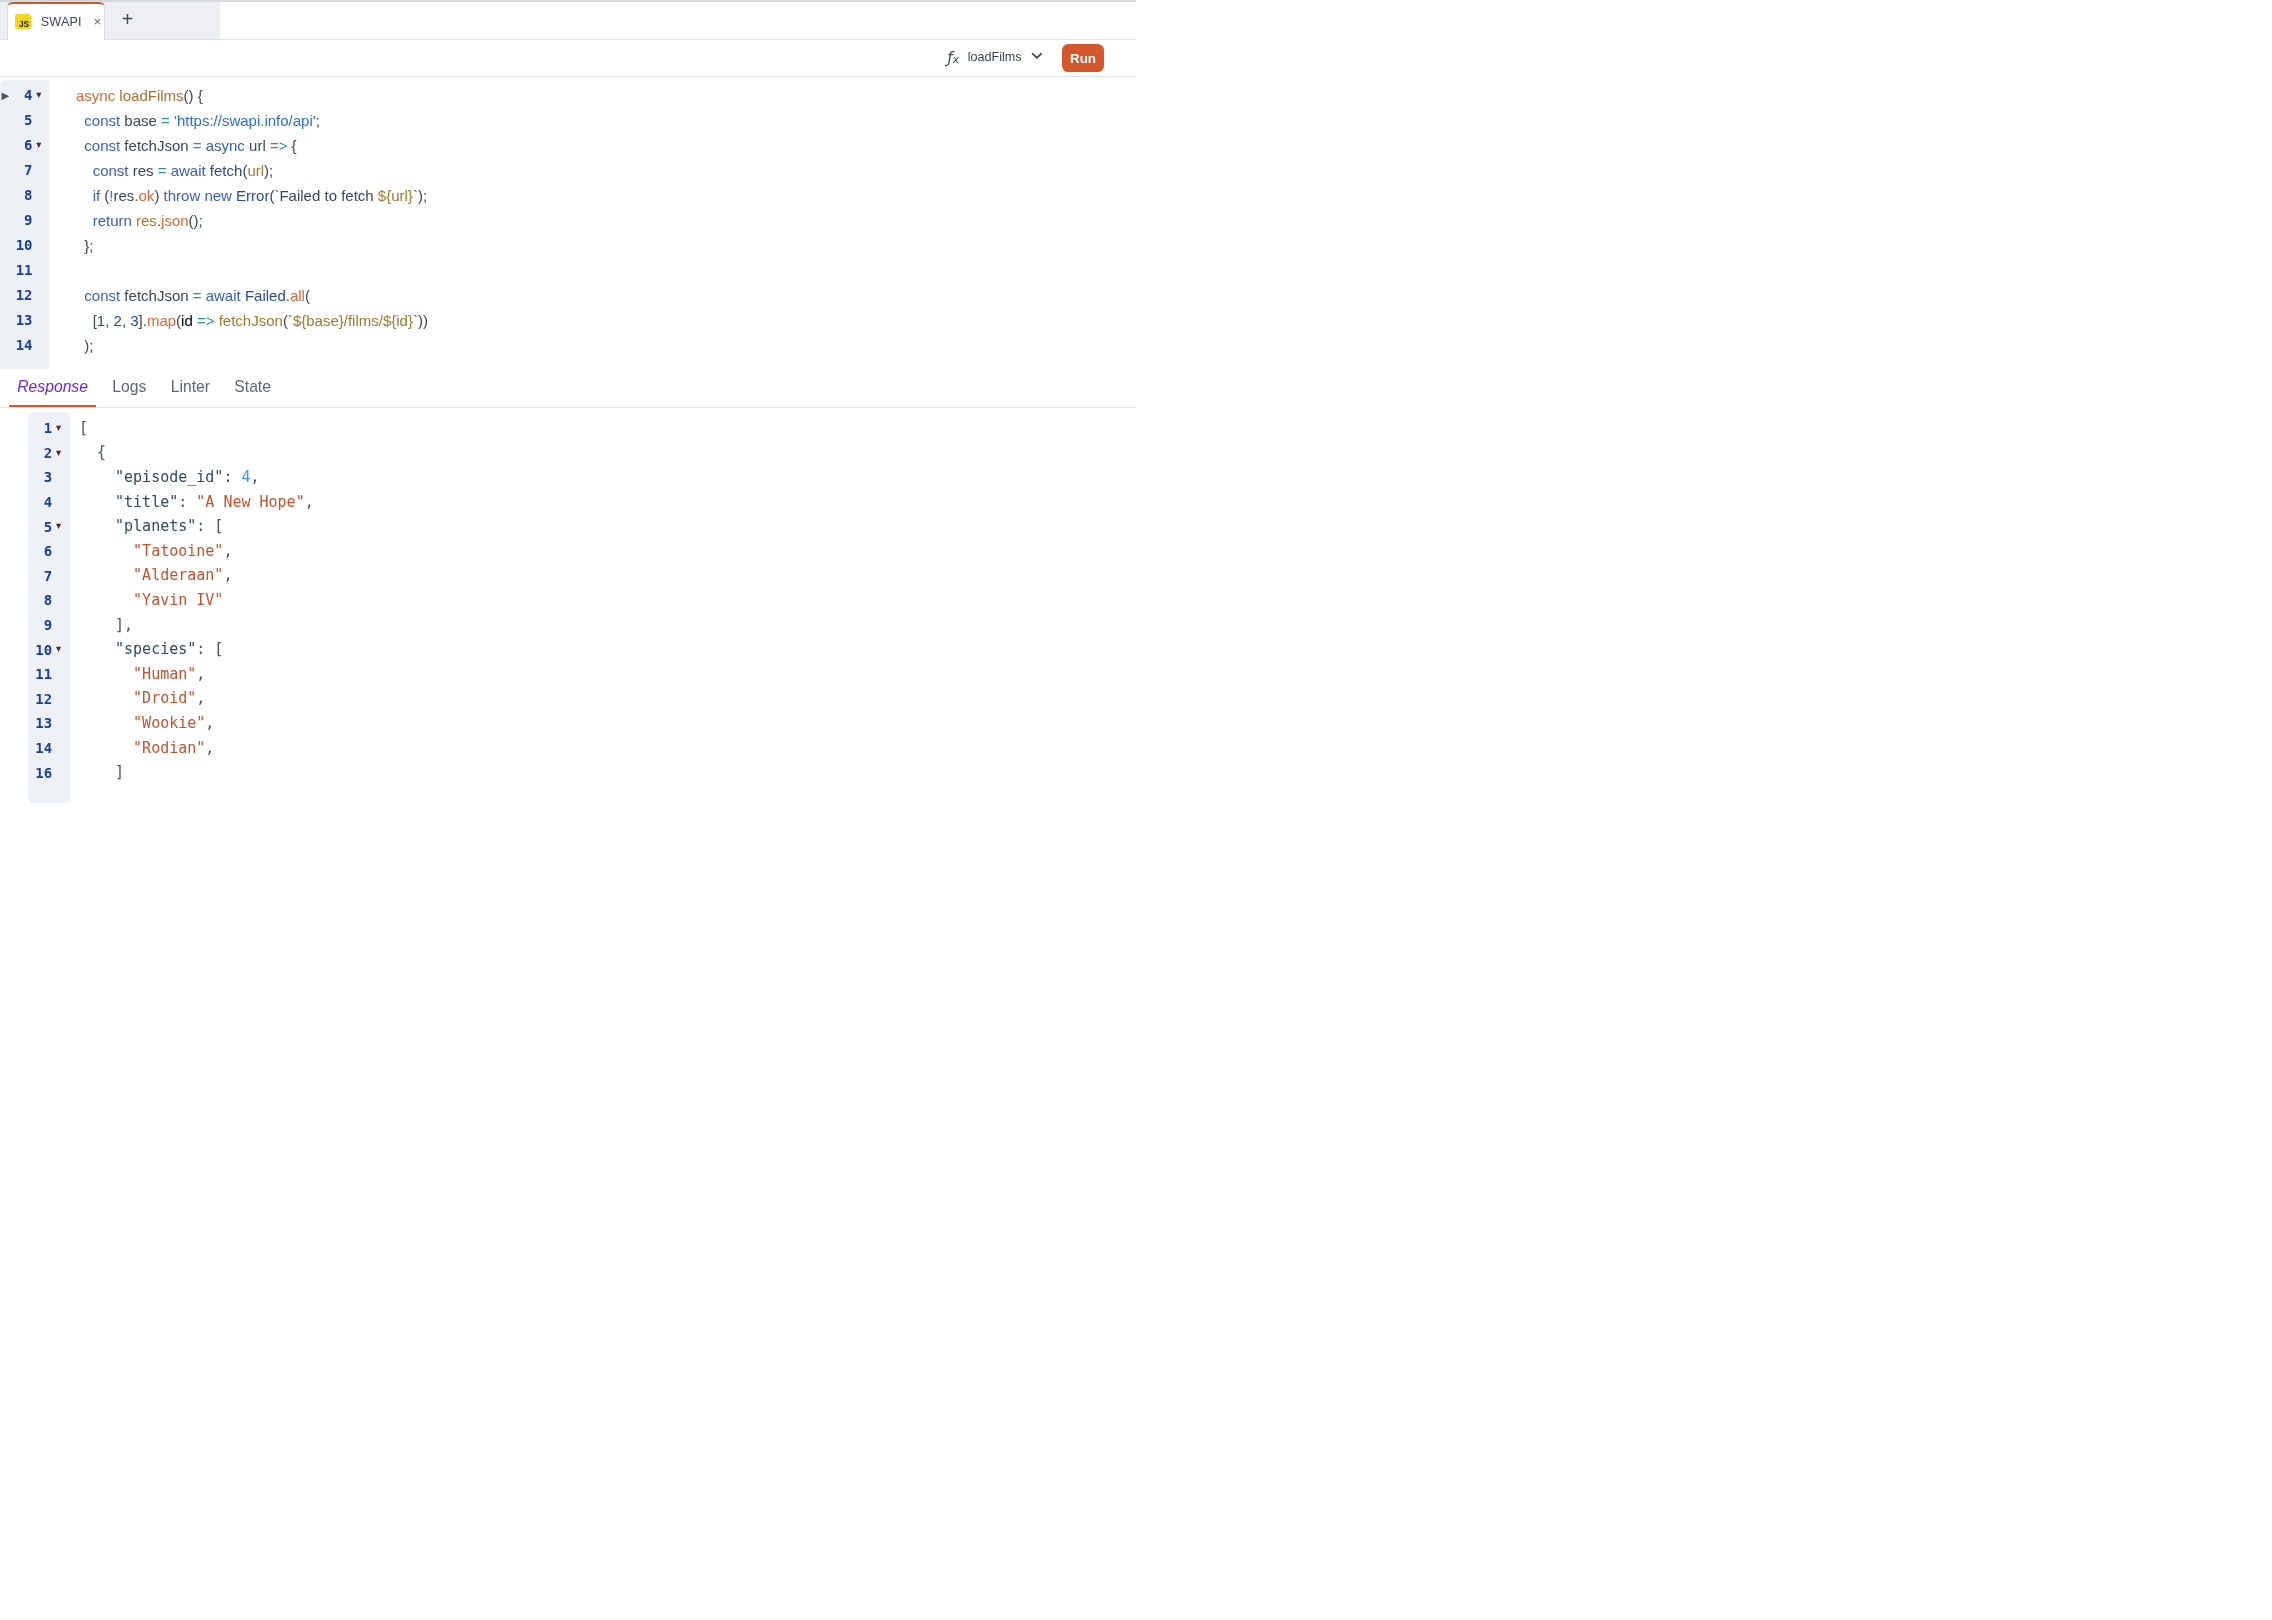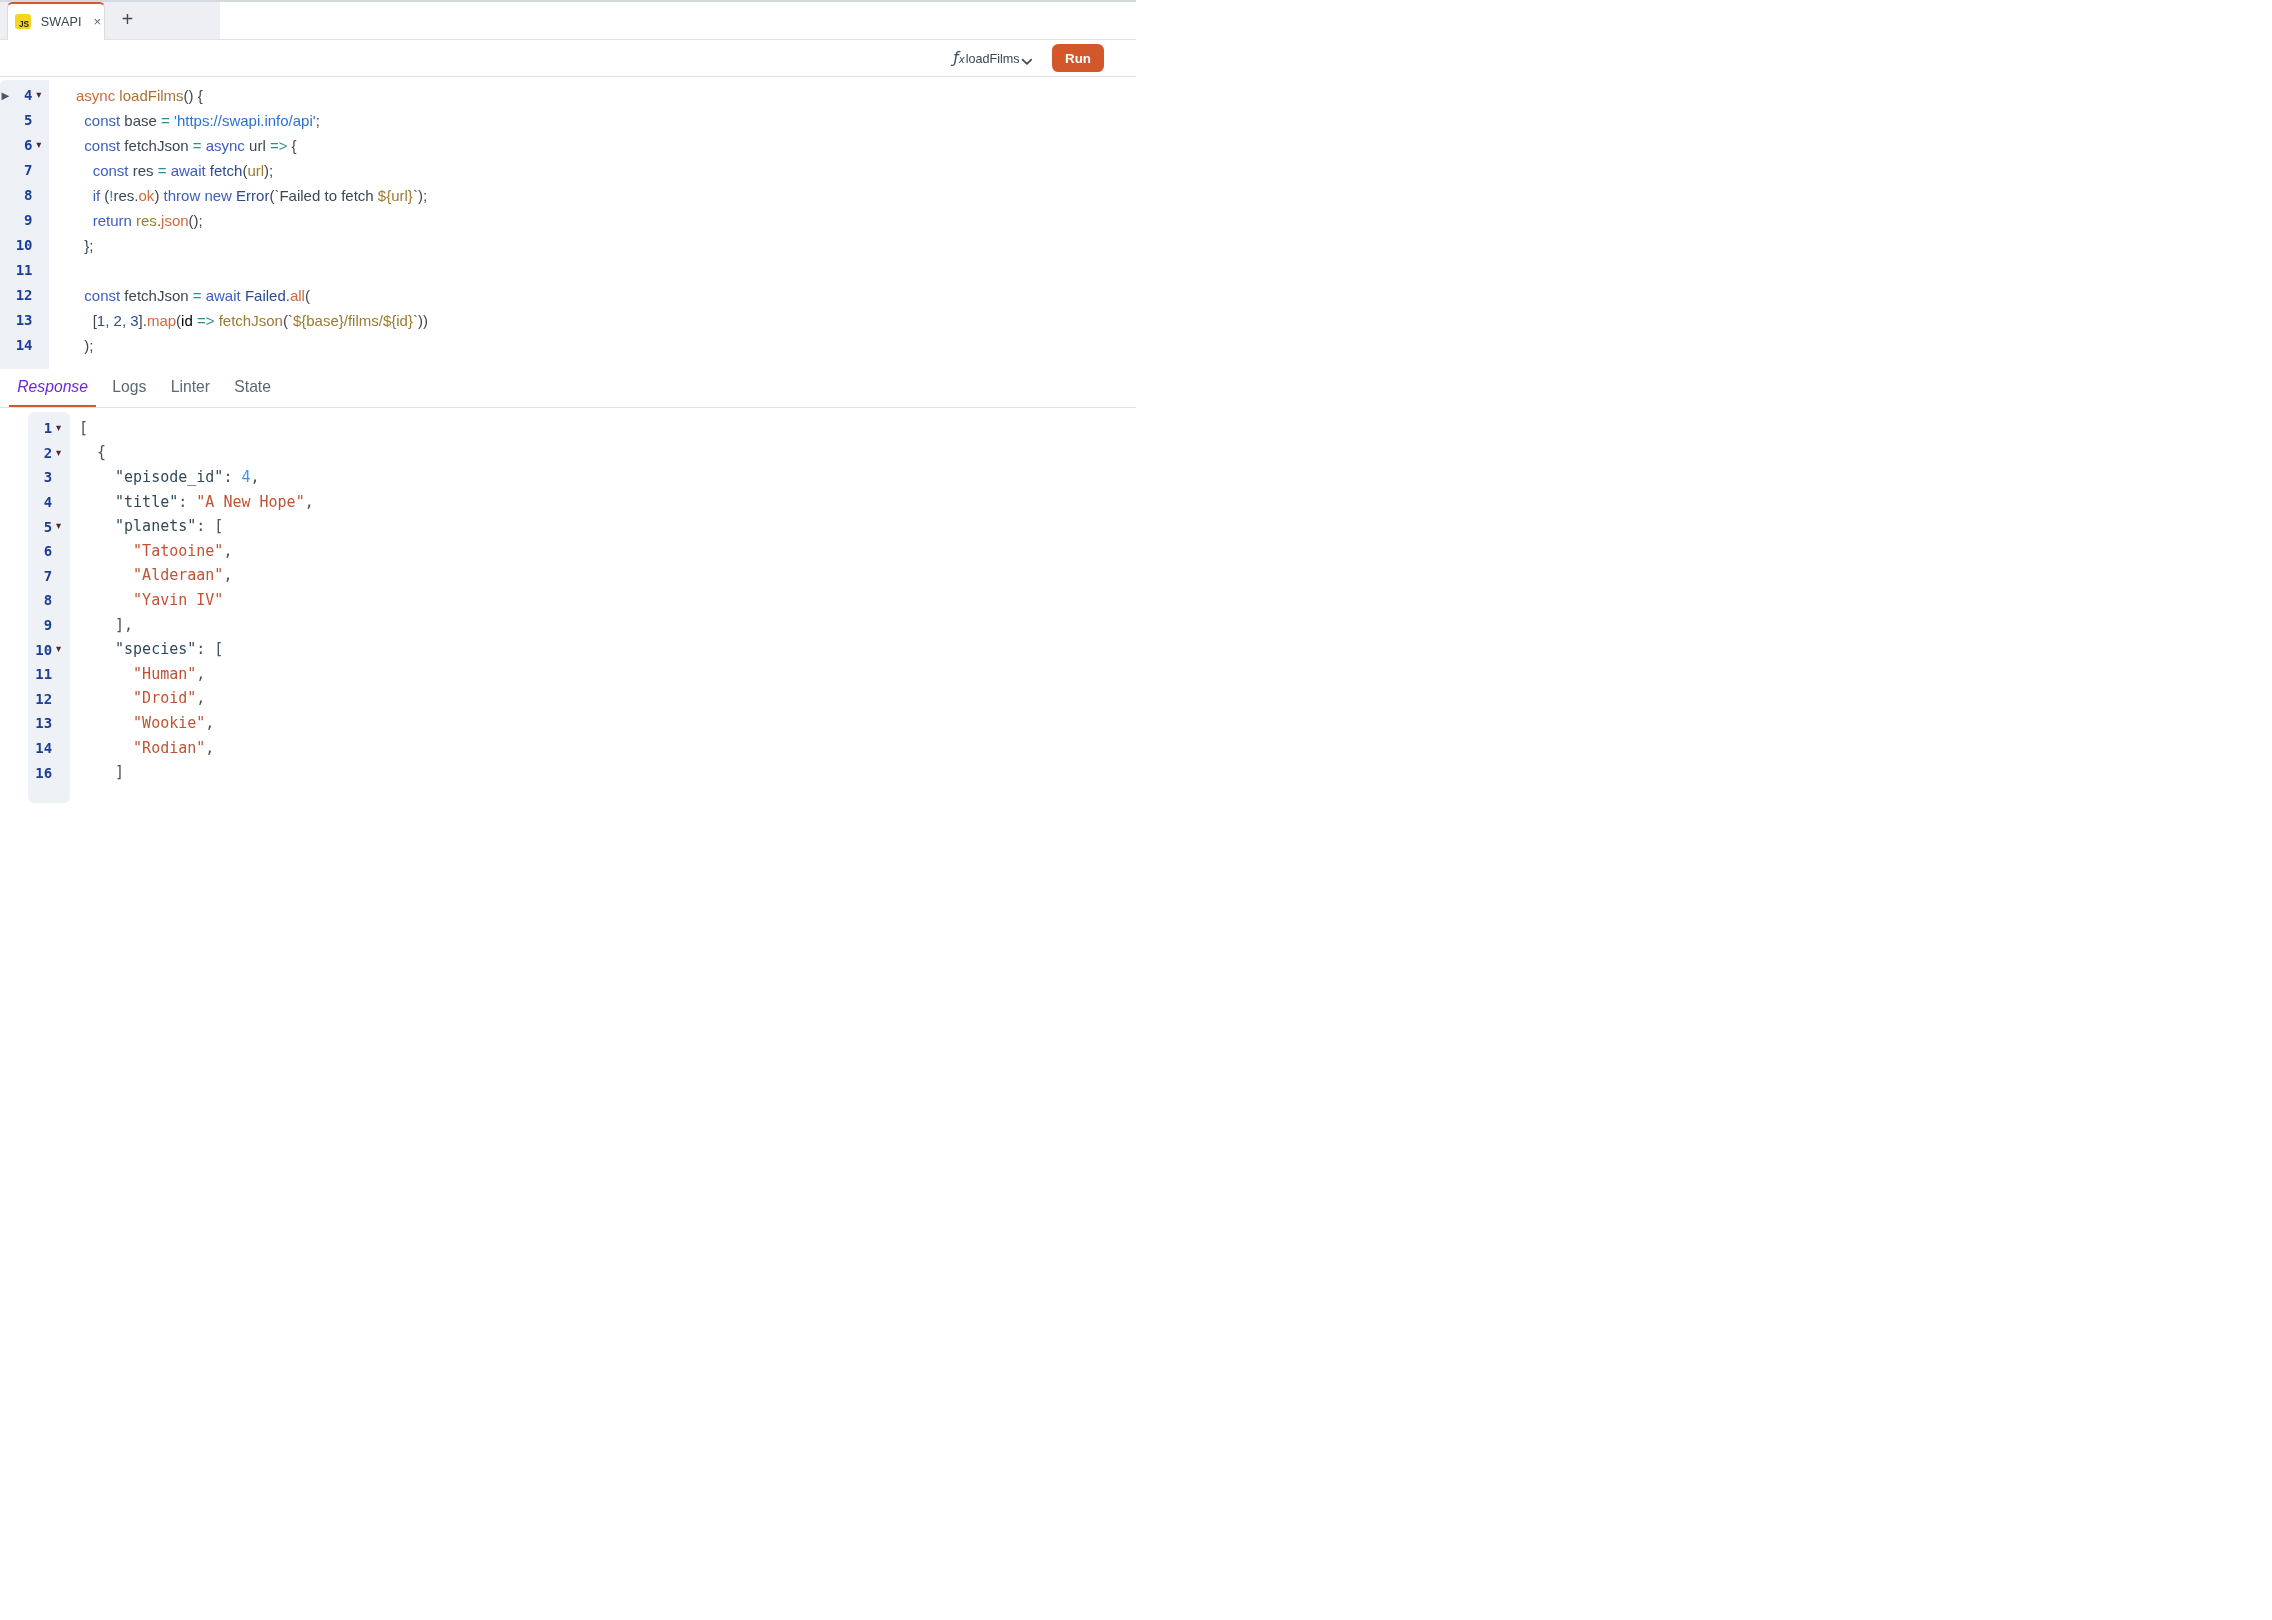--- a/index.html
+++ b/index.html
@@ -19,26 +19,26 @@
   .jsbadge span{position:absolute;right:1.6px;bottom:0.8px;font-size:8.3px;font-weight:800;color:#23231a;}
   .tabtitle{font-size:12.6px;color:#3b4552;font-weight:500;letter-spacing:0.2px;}
   .tabclose{font-size:13.4px;color:#5f6a76;margin-left:1.6px;cursor:pointer;line-height:1;}
   .newtab{position:absolute;left:115px;top:0;width:25px;height:39px;display:flex;align-items:center;
           justify-content:center;font-size:19.6px;font-weight:300;color:#3f4a56;cursor:pointer;z-index:3;}
 
   
   .toolbar{position:absolute;top:40px;left:0;right:0;height:37px;background:#ffffff;
            border-bottom:0.8px solid #dfe3e9;display:flex;align-items:center;
            justify-content:flex-end;padding-right:32px;box-sizing:border-box;z-index:2;}
-  .fnselect{display:flex;align-items:flex-end;gap:1px;margin-right:19.6px;cursor:pointer;}
+  .fnselect{display:flex;align-items:flex-start;gap:9px;margin-right:19.6px;cursor:pointer;}
   .fx{font-size:15.7px;color:#3f4a56;font-style:italic;font-family:"DejaVu Sans",sans-serif;line-height:1;}
   .fx i{font-style:italic;font-size:10.2px;}
   .fnname{font-size:12.6px;color:#3b4552;font-weight:500;}
   .chev{margin-top:1.6px;}
-  .runbtn{width:52px;height:27.5px;border:none;border-radius:6.3px;background:#d2572b;color:#ffffff;
+  .runbtn{width:42px;height:27.5px;border:none;border-radius:6.3px;background:#d2572b;color:#ffffff;
           font-size:13.4px;font-weight:600;font-family:"Liberation Sans",sans-serif;
           display:flex;align-items:center;justify-content:center;cursor:pointer;}
 
   
   .codesec{position:absolute;top:78px;left:0;right:0;height:292px;background:#ffffff;
            border-bottom:0.8px solid #dfe3e9;box-sizing:border-box;overflow:hidden;}
   .codegutbg{position:absolute;left:0;top:1.6px;bottom:0;width:49px;background:#edf1f6;
              border-radius:6.3px 0 0 0;}
   .codelines{position:absolute;top:4.7px;left:0;right:0;}
   .crow{display:flex;height:25px;align-items:center;position:relative;}

